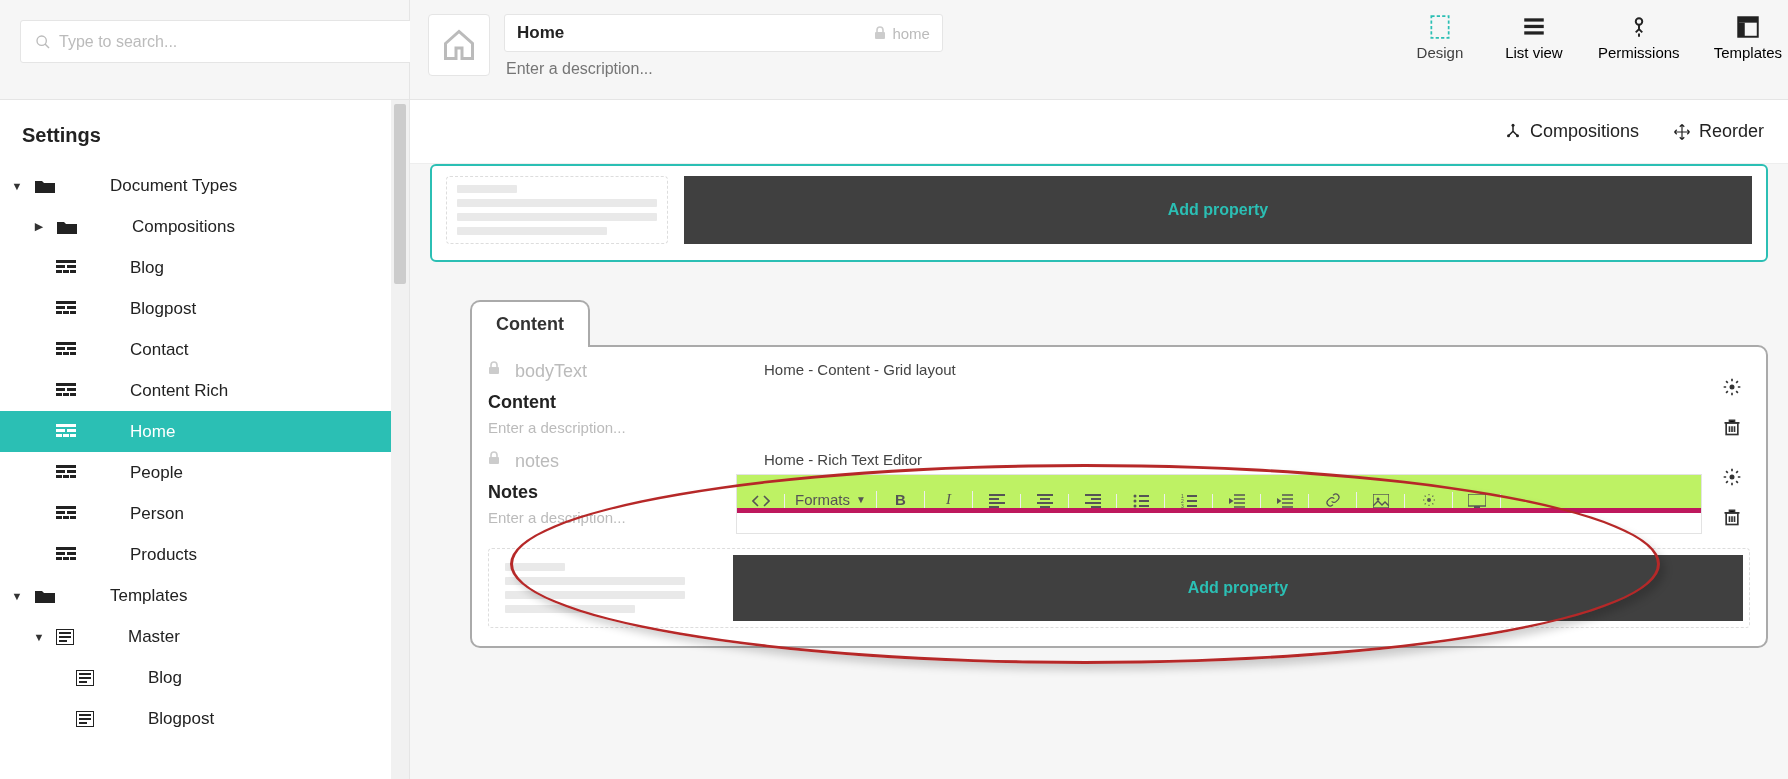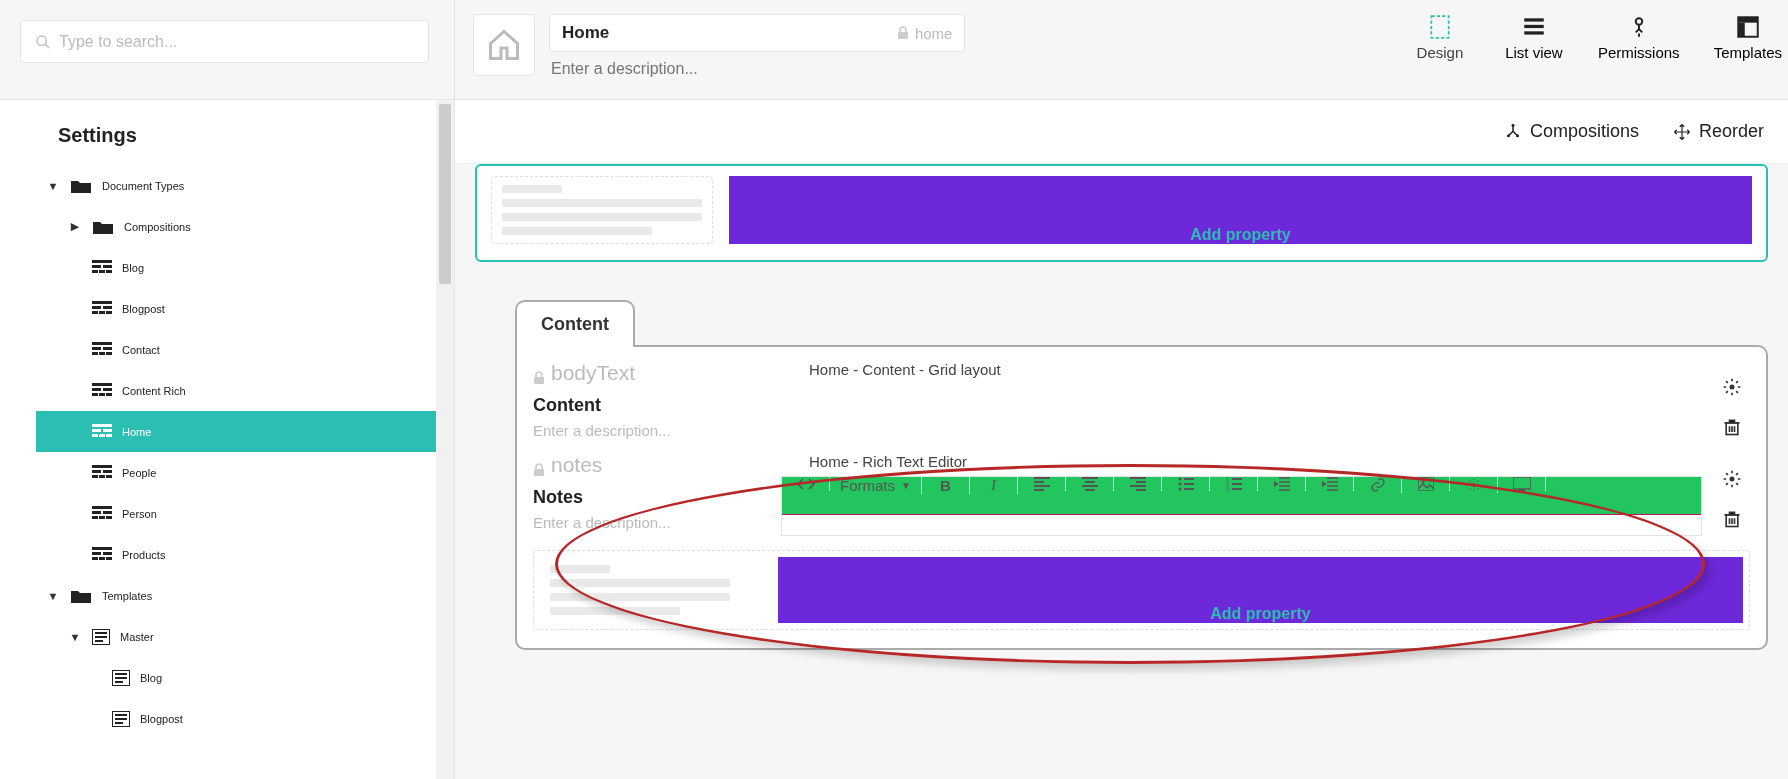--- a/index.html
+++ b/index.html
@@ -14,21 +14,21 @@
   }
 
   .app {
     display: flex;
     width: 100%;
     height: 100%;
   }
 
   
   .sidebar {
-    width: 455px;
+    width: 410px;
     background: #f6f6f6;
     display: flex;
     flex-direction: column;
     border-right: 1px solid #e5e5e5;
   }
   .search-row {
     height: 100px;
     padding: 20px 20px;
     border-bottom: 1px solid #e5e5e5;
   }
@@ -54,21 +54,20 @@
   }
   .search-box input::placeholder {
     color: #bbb;
   }
 
   .tree-wrap {
     flex: 1;
     background: #fff;
     position: relative;
     overflow: hidden;
-    padding-left: 36px;
   }
   .tree-scrollbar {
     position: absolute;
     right: 0;
     top: 0;
     width: 18px;
     height: 100%;
     background: #f1f1f1;
   }
   .tree-thumb {
@@ -101,21 +100,21 @@
     white-space: nowrap;
   }
   .node .caret {
     width: 14px;
     text-align: center;
     color: #333;
     font-size: 11px;
     flex-shrink: 0;
   }
   .node .caret.blank { visibility: hidden; }
-  .node .lbl { font-size: 11px; }
+  .node .lbl { font-size: 17px; margin-left: 44px; }
   .depth0 { padding-left: 10px; }
   .depth1 { padding-left: 32px; }
   .depth2 { padding-left: 52px; }
   .node.active {
     background: #2bbfb4;
     color: #fff;
   }
   .node.active .lbl { color: #fff; }
   .node.active svg path,
   .node.active svg rect { fill: #fff; }
@@ -277,23 +276,23 @@
     align-items: flex-start;
     padding-left: 10px;
   }
   .placeholder-col .bar {
     height: 8px;
     background: #e9e9e9;
     border-radius: 1px;
   }
   .add-prop {
     flex: 1;
-    background: #6d28d9;
-    display: flex;
-    align-items: flex-end;
+    background: #404040;
+    display: flex;
+    align-items: center;
     justify-content: center;
     color: #2bbfb4;
     font-weight: 700;
     font-size: 16px;
     cursor: pointer;
   }
 
   
   .group {
     margin: 36px 20px 0 20px;
@@ -324,24 +323,24 @@
     display: flex;
     gap: 12px;
     margin-bottom: 14px;
   }
   .prop-left {
     width: 236px;
     flex-shrink: 0;
   }
   .prop-alias {
     display: flex;
-    align-items: flex-end;
-    gap: 6px;
+    align-items: flex-start;
+    gap: 15px;
     color: #bbb;
-    font-size: 21px;
+    font-size: 18px;
     margin-bottom: 10px;
   }
   .prop-name {
     font-size: 18px;
     font-weight: 700;
     color: #222;
     margin-bottom: 6px;
   }
   .prop-desc {
     color: #bbb;
@@ -382,24 +381,24 @@
   }
   .prop-actions svg { cursor: pointer; }
 
   
   .rte-wrap {
     border: 1px solid #e3e3e3;
     background: #fff;
   }
   .rte-toolbar {
     height: 38px;
-    border-bottom: 1px solid #be185d;
-    background: #22c55e;
-    display: flex;
-    align-items: flex-start;
+    border-bottom: 5px solid #be185d;
+    background: #bef264;
+    display: flex;
+    align-items: flex-end;
   }
   .rte-btn {
     width: 48px;
     border-right: 1px solid #eee;
     display: flex;
     align-items: center;
     justify-content: center;
     color: #555;
     font-size: 15px;
     cursor: pointer;

